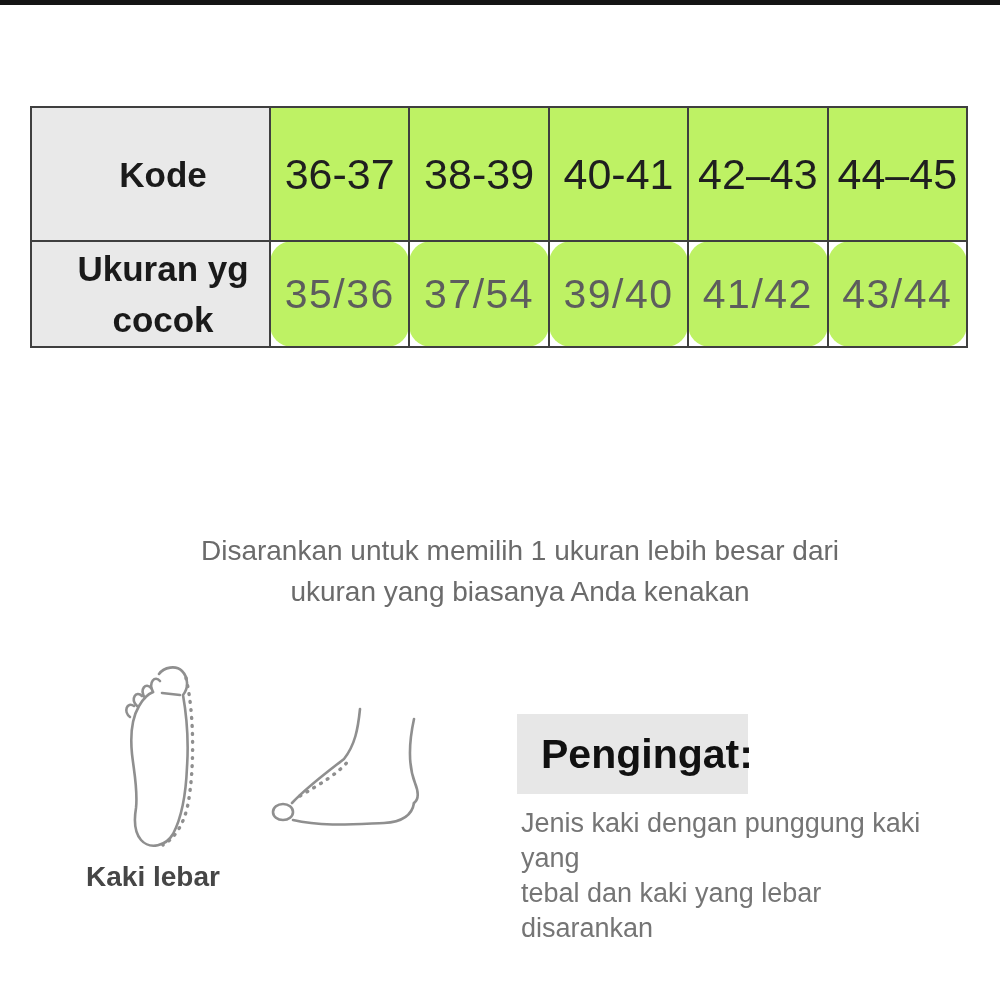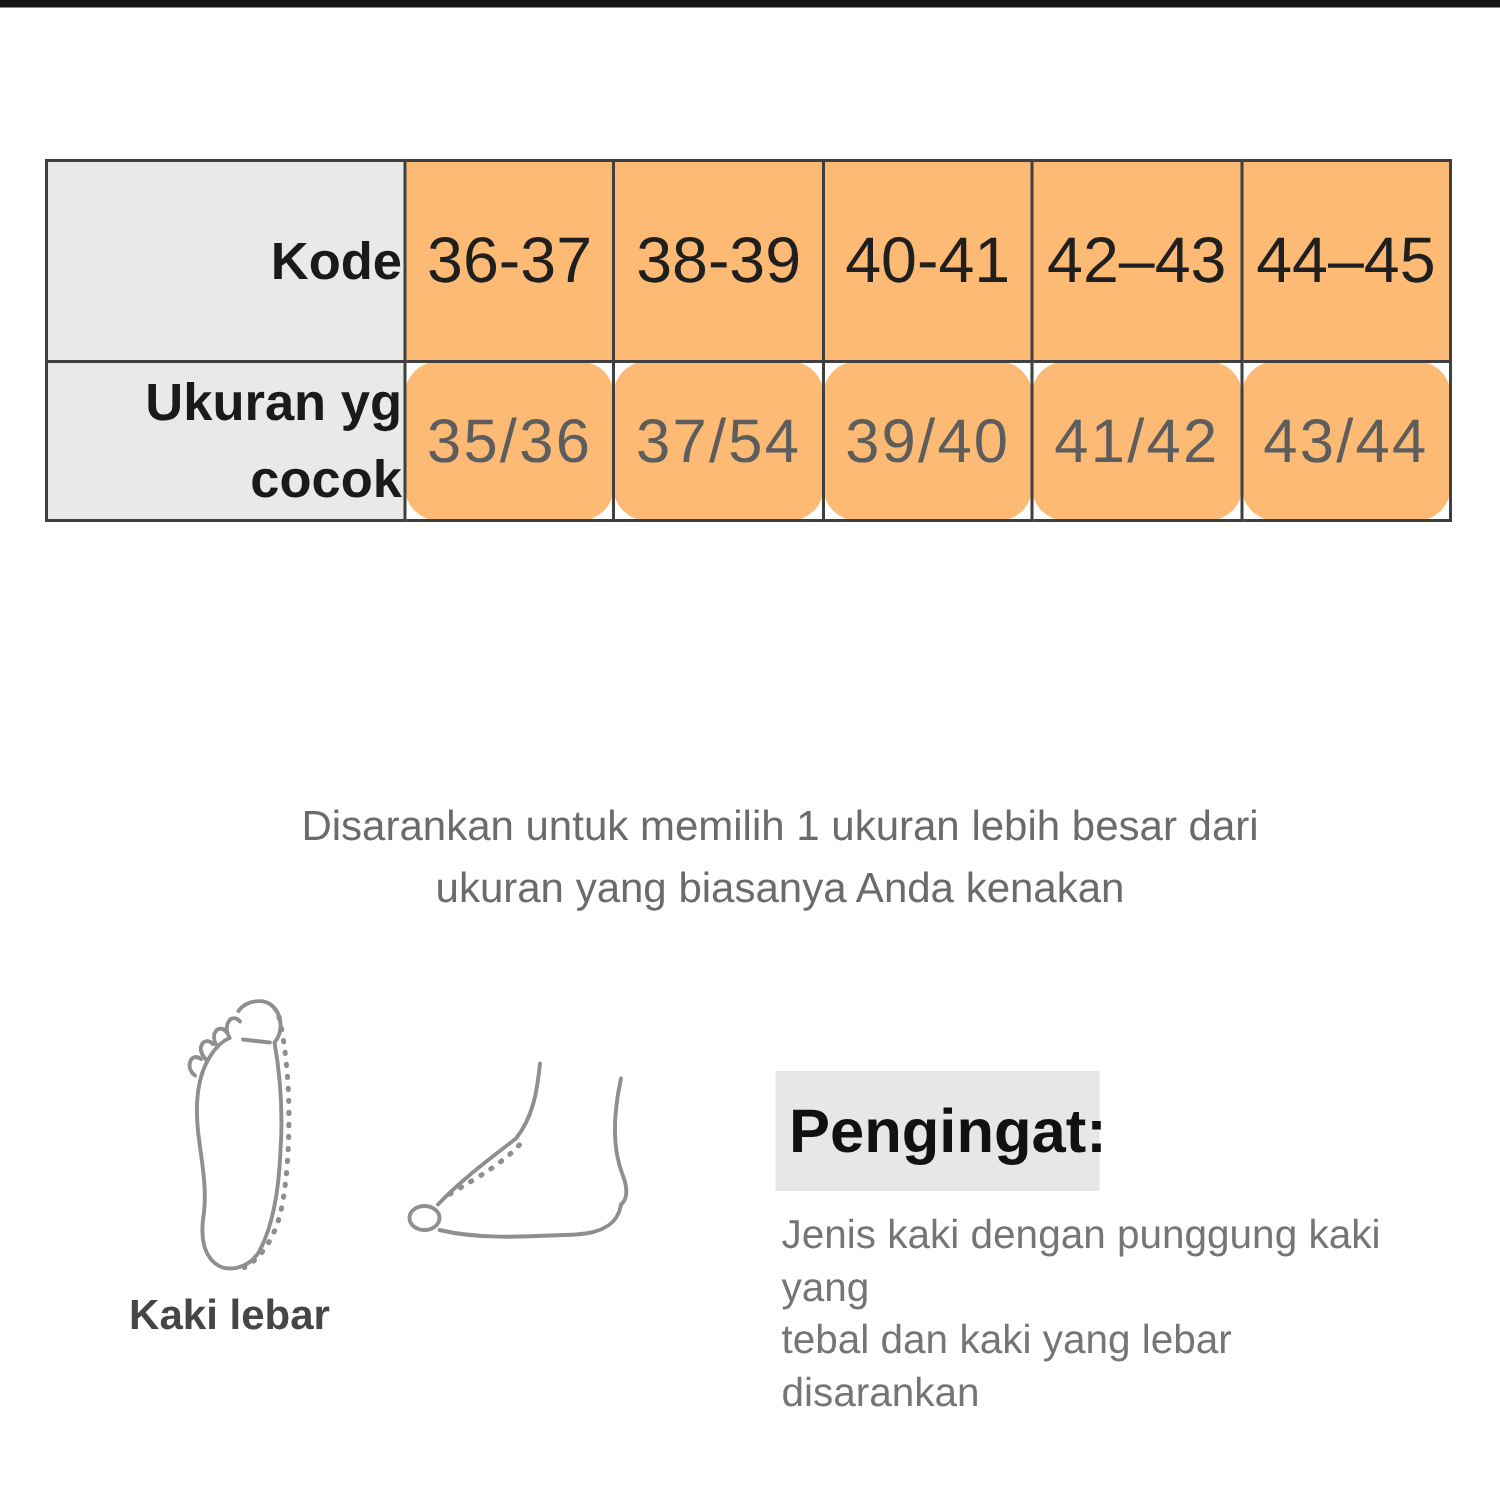--- a/index.html
+++ b/index.html
@@ -17,26 +17,26 @@
     background: var(--top-bar, #141414);
   }
   .size-table {
     position: absolute; left: 30px; top: 106px;
     width: 938px;
     border-collapse: collapse;
     table-layout: fixed;
   }
   .size-table th, .size-table td {
     border: 2px solid var(--table-border, #3f3f3f);
-    background: #fdba74;
+    background: #bef264;
   }
   .size-table th {
     width: 210px;
     background: var(--header-cell-bg, #e9e9e9);
-    text-align: right;
+    text-align: center;
     padding-left: 26px;
     font-size: 35px;
     line-height: 51px;
     font-weight: bold;
     color: var(--header-text, #1a1a1a);
   }
   .size-table td {
     text-align: center;
     font-size: 43px;
     font-weight: 400;
@@ -79,21 +79,21 @@
     font-weight: 600;
     color: var(--label-text, #464646);
   }
   .label-wide { left: 53px; width: 200px; }
   .label-instep { left: 253px; width: 200px; }
   .reminder-title {
     position: absolute; left: 517px; top: 714px;
     width: 207px; height: 80px;
     background: var(--reminder-title-bg, #e7e7e7);
     display: flex; align-items: center;
-    padding-left: 9px;
+    padding-left: 24px;
     font-size: 41px;
     font-weight: bold;
     color: var(--reminder-title-text, #111111);
   }
   .reminder-body {
     position: absolute; left: 521px; top: 806px;
     width: 430px;
     font-size: 27px;
     line-height: 35px;
     color: var(--reminder-body-text, #757575);

